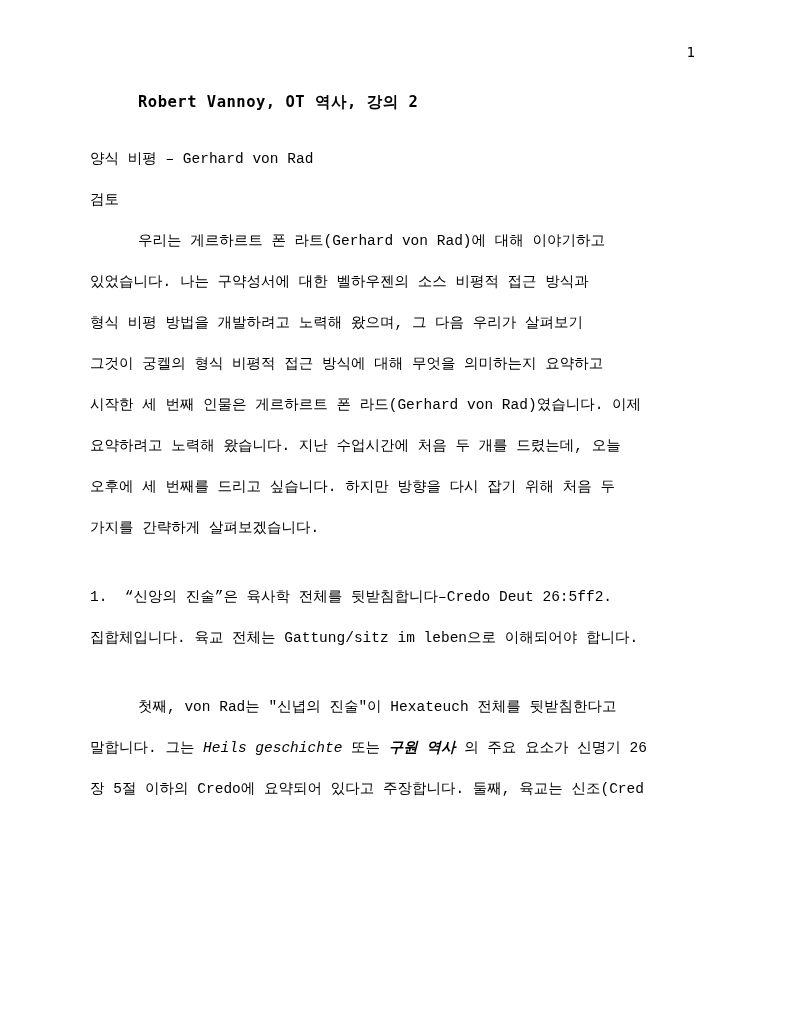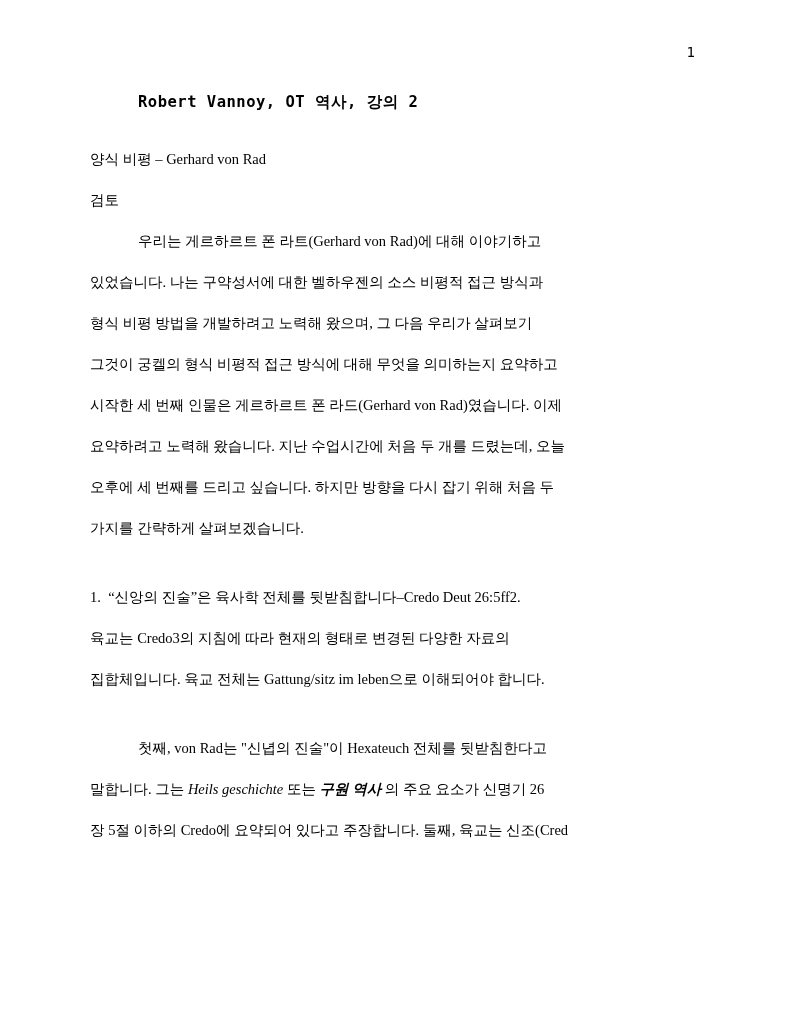--- a/index.html
+++ b/index.html
@@ -40,21 +40,21 @@
     font-weight: bold;
     letter-spacing: 0.5px;
     margin-left: 48px;
     margin-bottom: 26px;
     font-family: "DejaVu Sans Mono", monospace;
   }
   .line {
     font-size: 14.5px;
     line-height: 41px;
     white-space: pre-wrap;
-    font-family: Liberation Serif, serif;
+    font-family: Liberation Mono, monospace;
   }
   .indent {
     padding-left: 48px;
   }
   .spacer {
     height: 28px;
   }
   .italic {
     font-style: italic;
   }
@@ -82,21 +82,20 @@
     <div class="line">형식 비평 방법을 개발하려고 노력해 왔으며, 그 다음 우리가 살펴보기</div>
     <div class="line">그것이 궁켈의 형식 비평적 접근 방식에 대해 무엇을 의미하는지 요약하고</div>
     <div class="line">시작한 세 번째 인물은 게르하르트 폰 라드(Gerhard von Rad)였습니다. 이제</div>
     <div class="line">요약하려고 노력해 왔습니다. 지난 수업시간에 처음 두 개를 드렸는데, 오늘</div>
     <div class="line">오후에 세 번째를 드리고 싶습니다. 하지만 방향을 다시 잡기 위해 처음 두</div>
     <div class="line">가지를 간략하게 살펴보겠습니다.</div>
 
     <div class="spacer"></div>
 
     <div class="line">1.  “신앙의 진술”은 육사학 전체를 뒷받침합니다–Credo Deut 26:5ff2.</div>
-    <div class="line">육교는 Credo3의 지침에 따라 현재의 형태로 변경된 다양한 자료의</div>
     <div class="line">집합체입니다. 육교 전체는 Gattung/sitz im leben으로 이해되어야 합니다.</div>
 
     <div class="spacer"></div>
 
     <div class="line indent">첫째, von Rad는 "신녑의 진술"이 Hexateuch 전체를 뒷받침한다고</div>
     <div class="line"><span>말합니다. 그는 </span><span class="italic">Heils geschichte</span><span> 또는 </span><span class="bold-italic">구원 역사</span><span> 의 주요 요소가 신명기 26</span></div>
     <div class="line">장 5절 이하의 Credo에 요약되어 있다고 주장합니다. 둘째, 육교는 신조(Cred</div>
 
   </div>
 </div>

